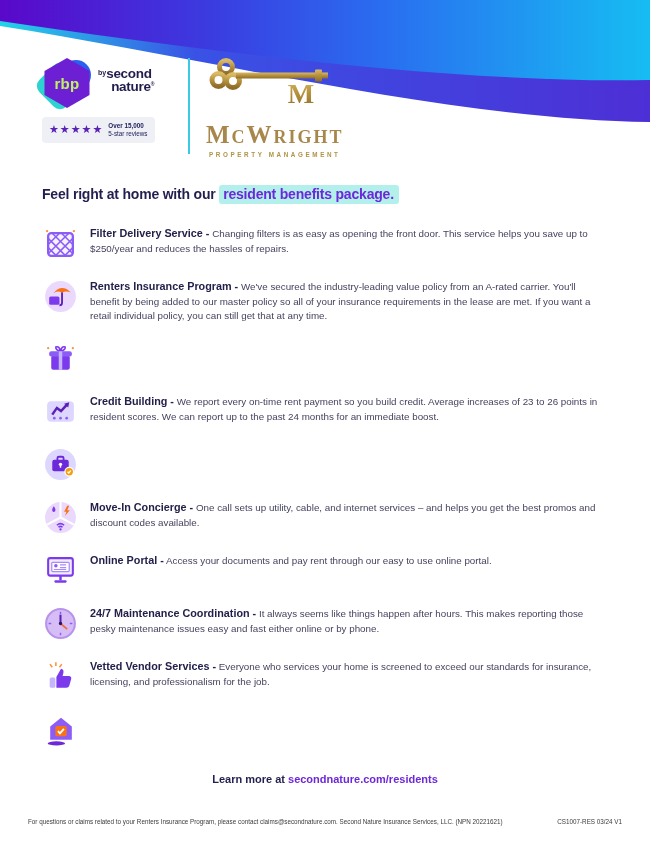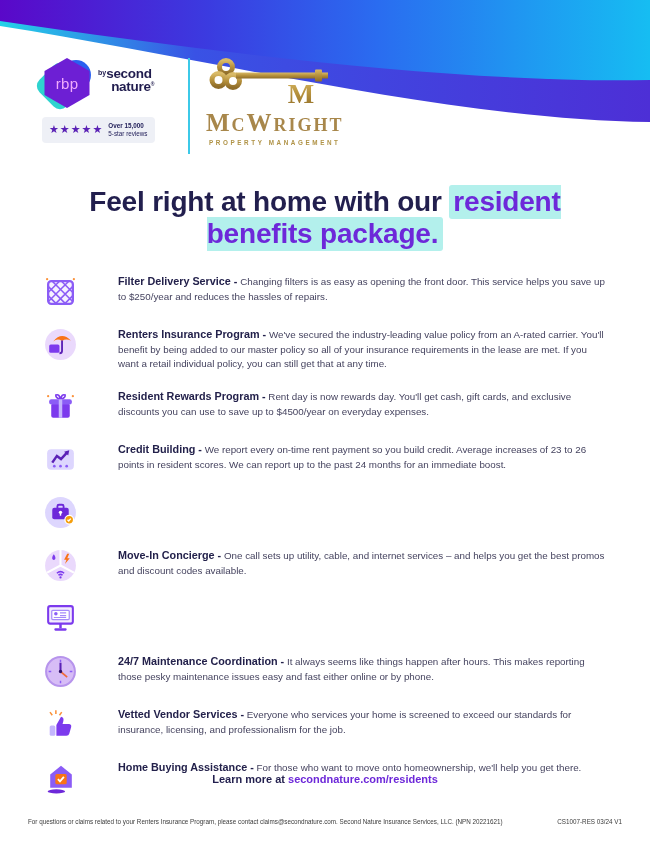--- a/index.html
+++ b/index.html
@@ -13,49 +13,49 @@
   
   .wave { position:absolute; top:0; left:0; width:650px; height:130px; }
   
   .logo-row { position:relative; display:flex; align-items:flex-start; padding:58px 0 0 42px; height:160px; }
   .rbp-col { width:132px; }
   .rbp-top { display:flex; align-items:flex-start; }
   .rbp-badge { position:relative; width:50px; height:50px; flex-shrink:0; }
   .badge-teal { position:absolute; left:-1px; top:9px; width:38px; height:38px; background:#2ed3cf; border-radius:9px; transform:rotate(45deg); }
   .badge-blue { position:absolute; right:1px; top:2px; width:30px; height:30px; background:#2a60f0; border-radius:50%; }
   .badge-hex {
-    position:absolute; inset:0; background:#6d1fd4; color:#f0abfc;
+    position:absolute; inset:0; background:#6d1fd4; color:#bef264;
     clip-path:polygon(50% 0%,95% 26%,95% 74%,50% 100%,5% 74%,5% 26%);
     display:flex; align-items:center; justify-content:center;
-    font-size:15px; font-weight:normal; letter-spacing:.3px;
+    font-size:15px; font-weight:bold; letter-spacing:.3px;
   }
   .sn-text { display:flex; margin:10px 0 11px 6px; color:#201c4e; }
   .sn-by { font-size:7px; font-weight:bold; margin-top:1px; }
   .sn-name { font-size:13.5px; font-weight:bold; line-height:.95; letter-spacing:-.3px; }
   .sn-name .l2 { display:block; margin-left:5px; }
   .sn-reg { font-size:5px; vertical-align:super; }
   .reviews-pill {
     margin-top:9px; background:#eef0f6; border-radius:4px; padding:5px 7px;
     display:flex; align-items:center; gap:5px; width:fit-content;
   }
   .stars { color:#5a21b5; font-size:11px; letter-spacing:1px; font-family:"DejaVu Sans",sans-serif; }
   .reviews-text { font-size:6.3px; color:#23205a; line-height:1.25; }
   .reviews-text .r1 { font-weight:bold; }
   .logo-divider { width:2px; height:96px; background:#3cc9e8; margin:0 16px 0 14px; }
   .mcw-col { display:flex; flex-direction:column; align-items:center; margin-top:-2px; }
-  .mcw-name { font-family:"Liberation Serif","DejaVu Serif",serif; font-variant:small-caps; font-size:25px; font-weight:600; letter-spacing:2px; color:#a8874b; line-height:1; margin-top:2px; }
+  .mcw-name { font-family:"Liberation Serif","DejaVu Serif",serif; font-variant:small-caps; font-size:25px; font-weight:600; letter-spacing:2px; color:#a8874b; line-height:1; margin-top:14px; }
   .mcw-tagline { font-size:6.3px; font-weight:bold; letter-spacing:2.6px; color:#b09347; margin-top:4px; }
   
-  .title { padding:26px 42px 0; font-size:28px; font-weight:600; color:#221f4e; letter-spacing:-.2px;text-align:center; }
+  .title { padding:26px 42px 0; font-size:14px; font-weight:600; color:#221f4e; letter-spacing:-.2px; }
   .title .hl { color:#6d28d9; font-weight:800; background:#b3f0ec; padding:1px 5px 2px 4px; border-radius:3px; }
   
   .benefits { display:flex; flex-direction:column; gap:17px; padding:23px 45px 0 42px; }
   .benefit { display:flex; gap:12px; align-items:flex-start; }
   .bicon { width:36px; height:36px; flex-shrink:0; display:flex; align-items:center; justify-content:center; }
-  .btext { font-size:9.8px; line-height:1.45; color:#45435f; padding-top:1px;margin-left:28px; }
+  .btext { font-size:9.8px; line-height:1.45; color:#45435f; padding-top:1px; }
   .btext b { font-size:10.8px; color:#23214b; }
   
   .learn { position:absolute; bottom:56px; left:0; width:100%; text-align:center; font-size:11px; font-weight:600; color:#221f4e; }
   .learn a { color:#6d28d9; font-weight:800; text-decoration:none; cursor:pointer; }
   .legal-bar { position:absolute; bottom:16px; left:28px; right:28px; display:flex; justify-content:space-between; align-items:center; font-size:6.3px; color:#3b3b3b; }
 </style>
 </head>
 <body>
 
 <div class="page">
@@ -162,21 +162,20 @@
       <span class="bicon">
         <svg viewBox="0 0 34 34" width="35" height="35">
           <circle cx="5" cy="7" r="1.1" fill="#fb923c"></circle>
             <circle cx="29" cy="7" r="1.1" fill="#fb923c"></circle>
           <path d="M16.8 10 Q12 9 12.5 5.8 Q16 4.5 16.8 10 M17.2 10 Q22 9 21.5 5.8 Q18 4.5 17.2 10" fill="none" stroke="#7c3aed" stroke-width="1.6"></path>
           <rect x="8" y="14" width="18" height="14" rx="2" fill="#7c3aed"></rect>
           <rect x="6" y="10" width="22" height="5" rx="2" fill="#8b5cf6"></rect>
           <rect x="15.3" y="10" width="3.4" height="18" fill="#c4b5fd"></rect>
         </svg>
       </span>
-      <p class="btext"><b>Resident Rewards Program -</b> <span>Rent day is now rewards day. You'll get cash, gift cards, and exclusive discounts you can use to save up to $4500/year on everyday expenses.</span></p>
     </div>
 
     <div class="benefit">
       <span class="bicon">
         <svg viewBox="0 0 34 34" width="35" height="35">
           <rect x="4" y="7" width="26" height="20" rx="4" fill="#ddd6fe"></rect>
           <path d="M9 20 L13.5 13.5 L17.5 16.5 L23.5 10" stroke="#5b21b6" stroke-width="2.4" fill="none"></path>
           <polygon points="25.5,8 20.5,9.5 24.5,13" fill="#5b21b6"></polygon>
           <circle cx="11" cy="23.5" r="1.3" fill="#8b5cf6"></circle>
             <circle cx="17" cy="23.5" r="1.3" fill="#8b5cf6"></circle>
@@ -218,20 +217,21 @@
       <span class="bicon">
         <svg viewBox="0 0 34 34" width="35" height="35">
           <rect x="5" y="5" width="24" height="17" rx="2" fill="#f3ecfe" stroke="#7c3aed" stroke-width="2"></rect>
           <rect x="8.5" y="9" width="17" height="9" rx="1" fill="#fff" stroke="#a78bfa" stroke-width="1.2"></rect>
           <circle cx="12.5" cy="12.5" r="1.7" fill="#8b5cf6"></circle>
           <path d="M16.5 11.5 h6 M16.5 14.2 h6 M10.5 16 h12" stroke="#a78bfa" stroke-width="1.1"></path>
           <rect x="15.8" y="22" width="2.4" height="4.5" fill="#7c3aed"></rect>
           <rect x="11" y="26.5" width="12" height="2.3" rx="1.1" fill="#7c3aed"></rect>
         </svg>
       </span>
+      <p class="btext"><b>Online Portal -</b> <span>Access your documents and pay rent through our easy to use online portal.</span></p>
     </div>
 
     <div class="benefit">
       <span class="bicon">
         <svg viewBox="0 0 34 34" width="35" height="35">
           <circle cx="17" cy="17" r="14" fill="#d7bdf6" stroke="#b794ec" stroke-width="2"></circle>
           <path d="M17 5.5 v2.5 M17 26 v2.5 M5.5 17 h2.5 M26 17 h2.5" stroke="#8b5cf6" stroke-width="1.4"></path>
           <path d="M17 17 L17 8.5" stroke="#5b21b6" stroke-width="2"></path>
           <path d="M17 17 L23.5 22.5" stroke="#ef6c3b" stroke-width="1.6"></path>
           <circle cx="17" cy="17" r="1.6" fill="#2e1065"></circle>
@@ -253,21 +253,20 @@
 
     <div class="benefit">
       <span class="bicon">
         <svg viewBox="0 0 34 34" width="35" height="35">
           <path d="M7 14 L17.5 5.5 L28 14 V27 H7 Z" fill="#8b5cf6"></path>
           <rect x="12" y="13.5" width="11" height="10" rx="1.5" fill="#f97316"></rect>
           <path d="M14.5 18.5 l2 2.2 3.8 -4.4" stroke="#fff" stroke-width="1.8" fill="none"></path>
           <ellipse cx="13" cy="30.5" rx="8.5" ry="2" fill="#6d28d9"></ellipse>
         </svg>
       </span>
-      <p class="btext"><b>Home Buying Assistance -</b> <span>For those who want to move onto homeownership, we'll help you get there.</span></p>
     </div>
 
   </div>
 
   <p class="learn">
     <span>Learn more at </span><a>secondnature.com/residents</a>
   </p>
 
   <div class="legal-bar">
     <span>For questions or claims related to your Renters Insurance Program, please contact claims@secondnature.com. Second Nature Insurance Services, LLC. (NPN 20221621)</span>

